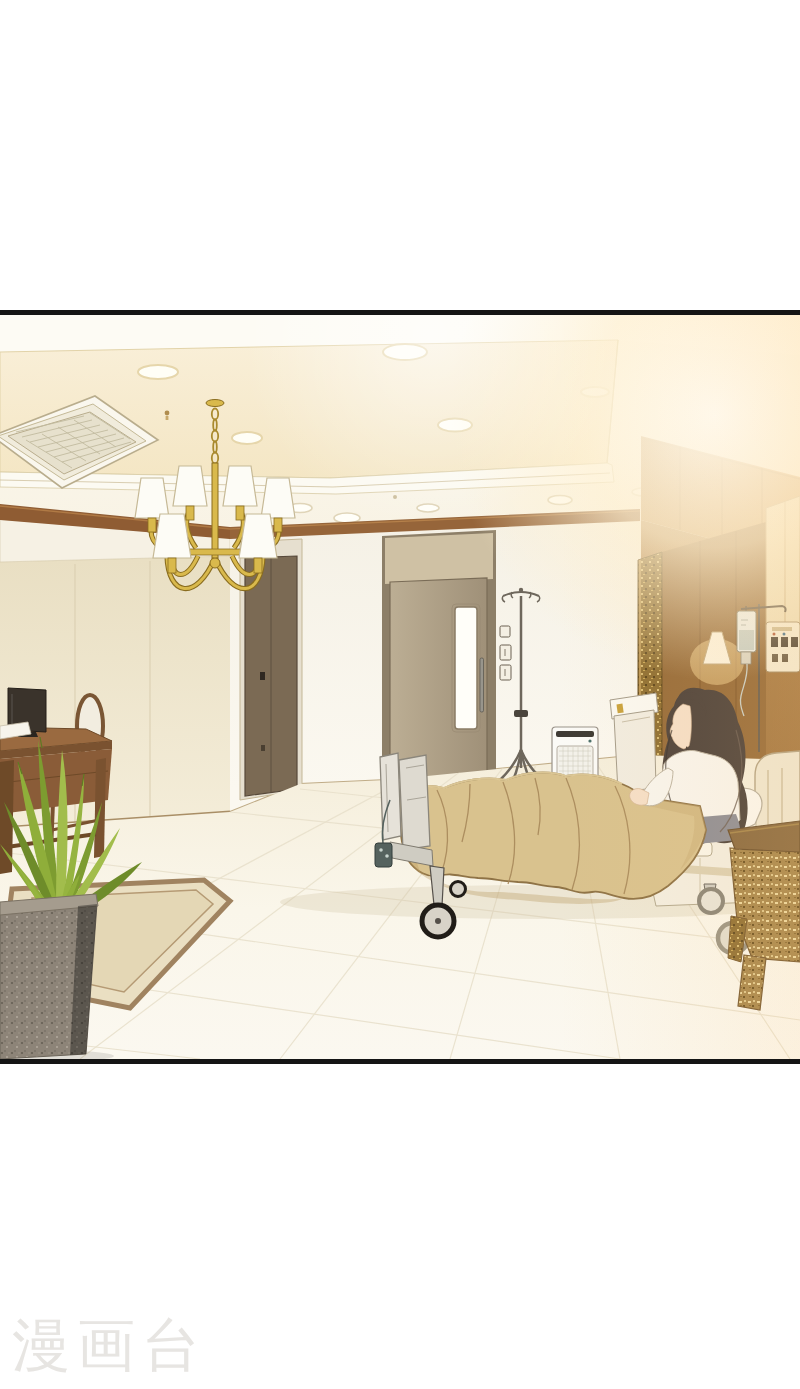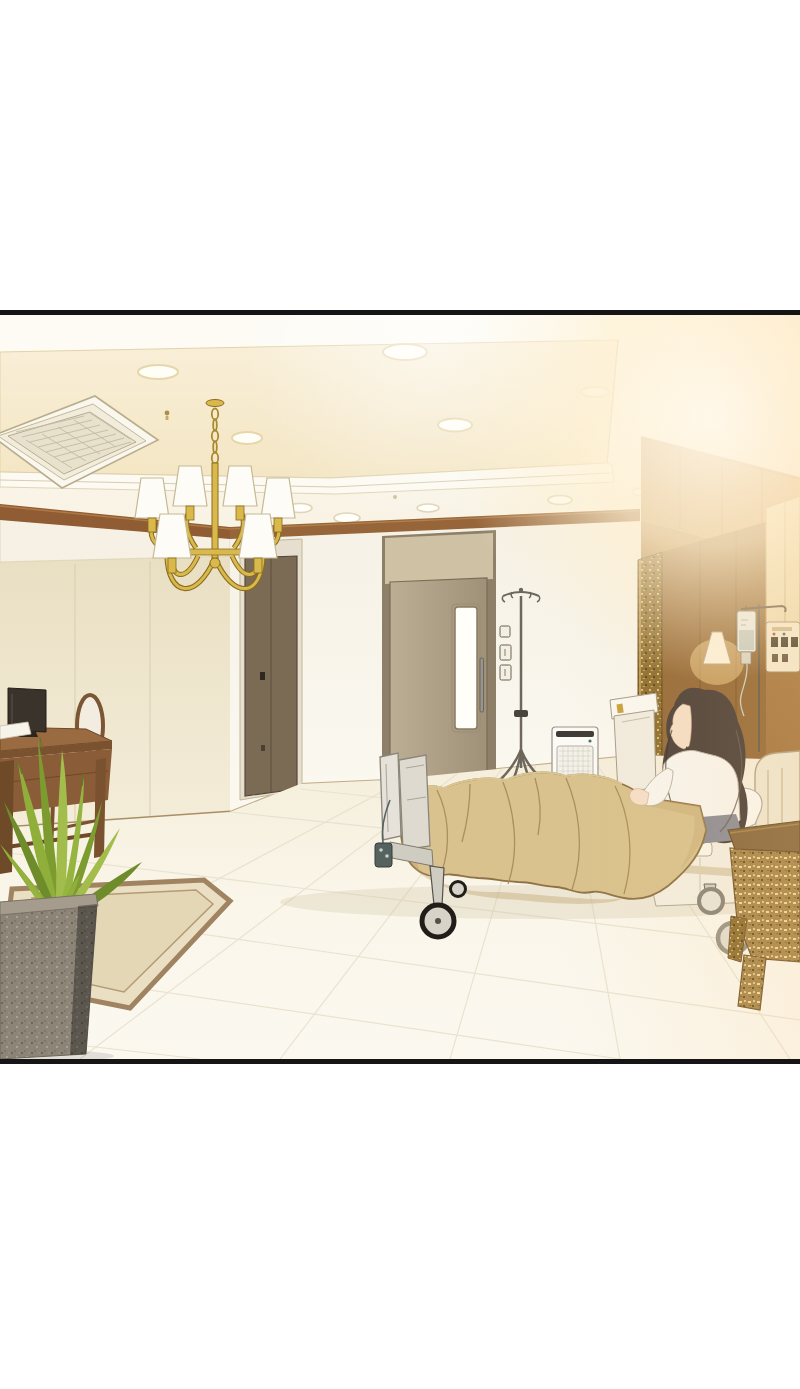--- a/index.html
+++ b/index.html
@@ -523,13 +523,14 @@
         <polygon points="0,902 96,894 98,906 0,915" fill="#a59c8e" stroke="#7b7264" stroke-width="1"></polygon>
         <polygon points="78,906 97,904 86,1054 70,1055" fill="#6f6
 85d" opacity="0.35"></polygon>
       </g>
     </g>
 
     <rect x="560" y="315" width="240" height="744" fill="url(#warmRight)"></rect>
   </svg>
   </figure>
 
+  <div class="watermark">漫画台</div>
 </div>
 
 </body></html>

